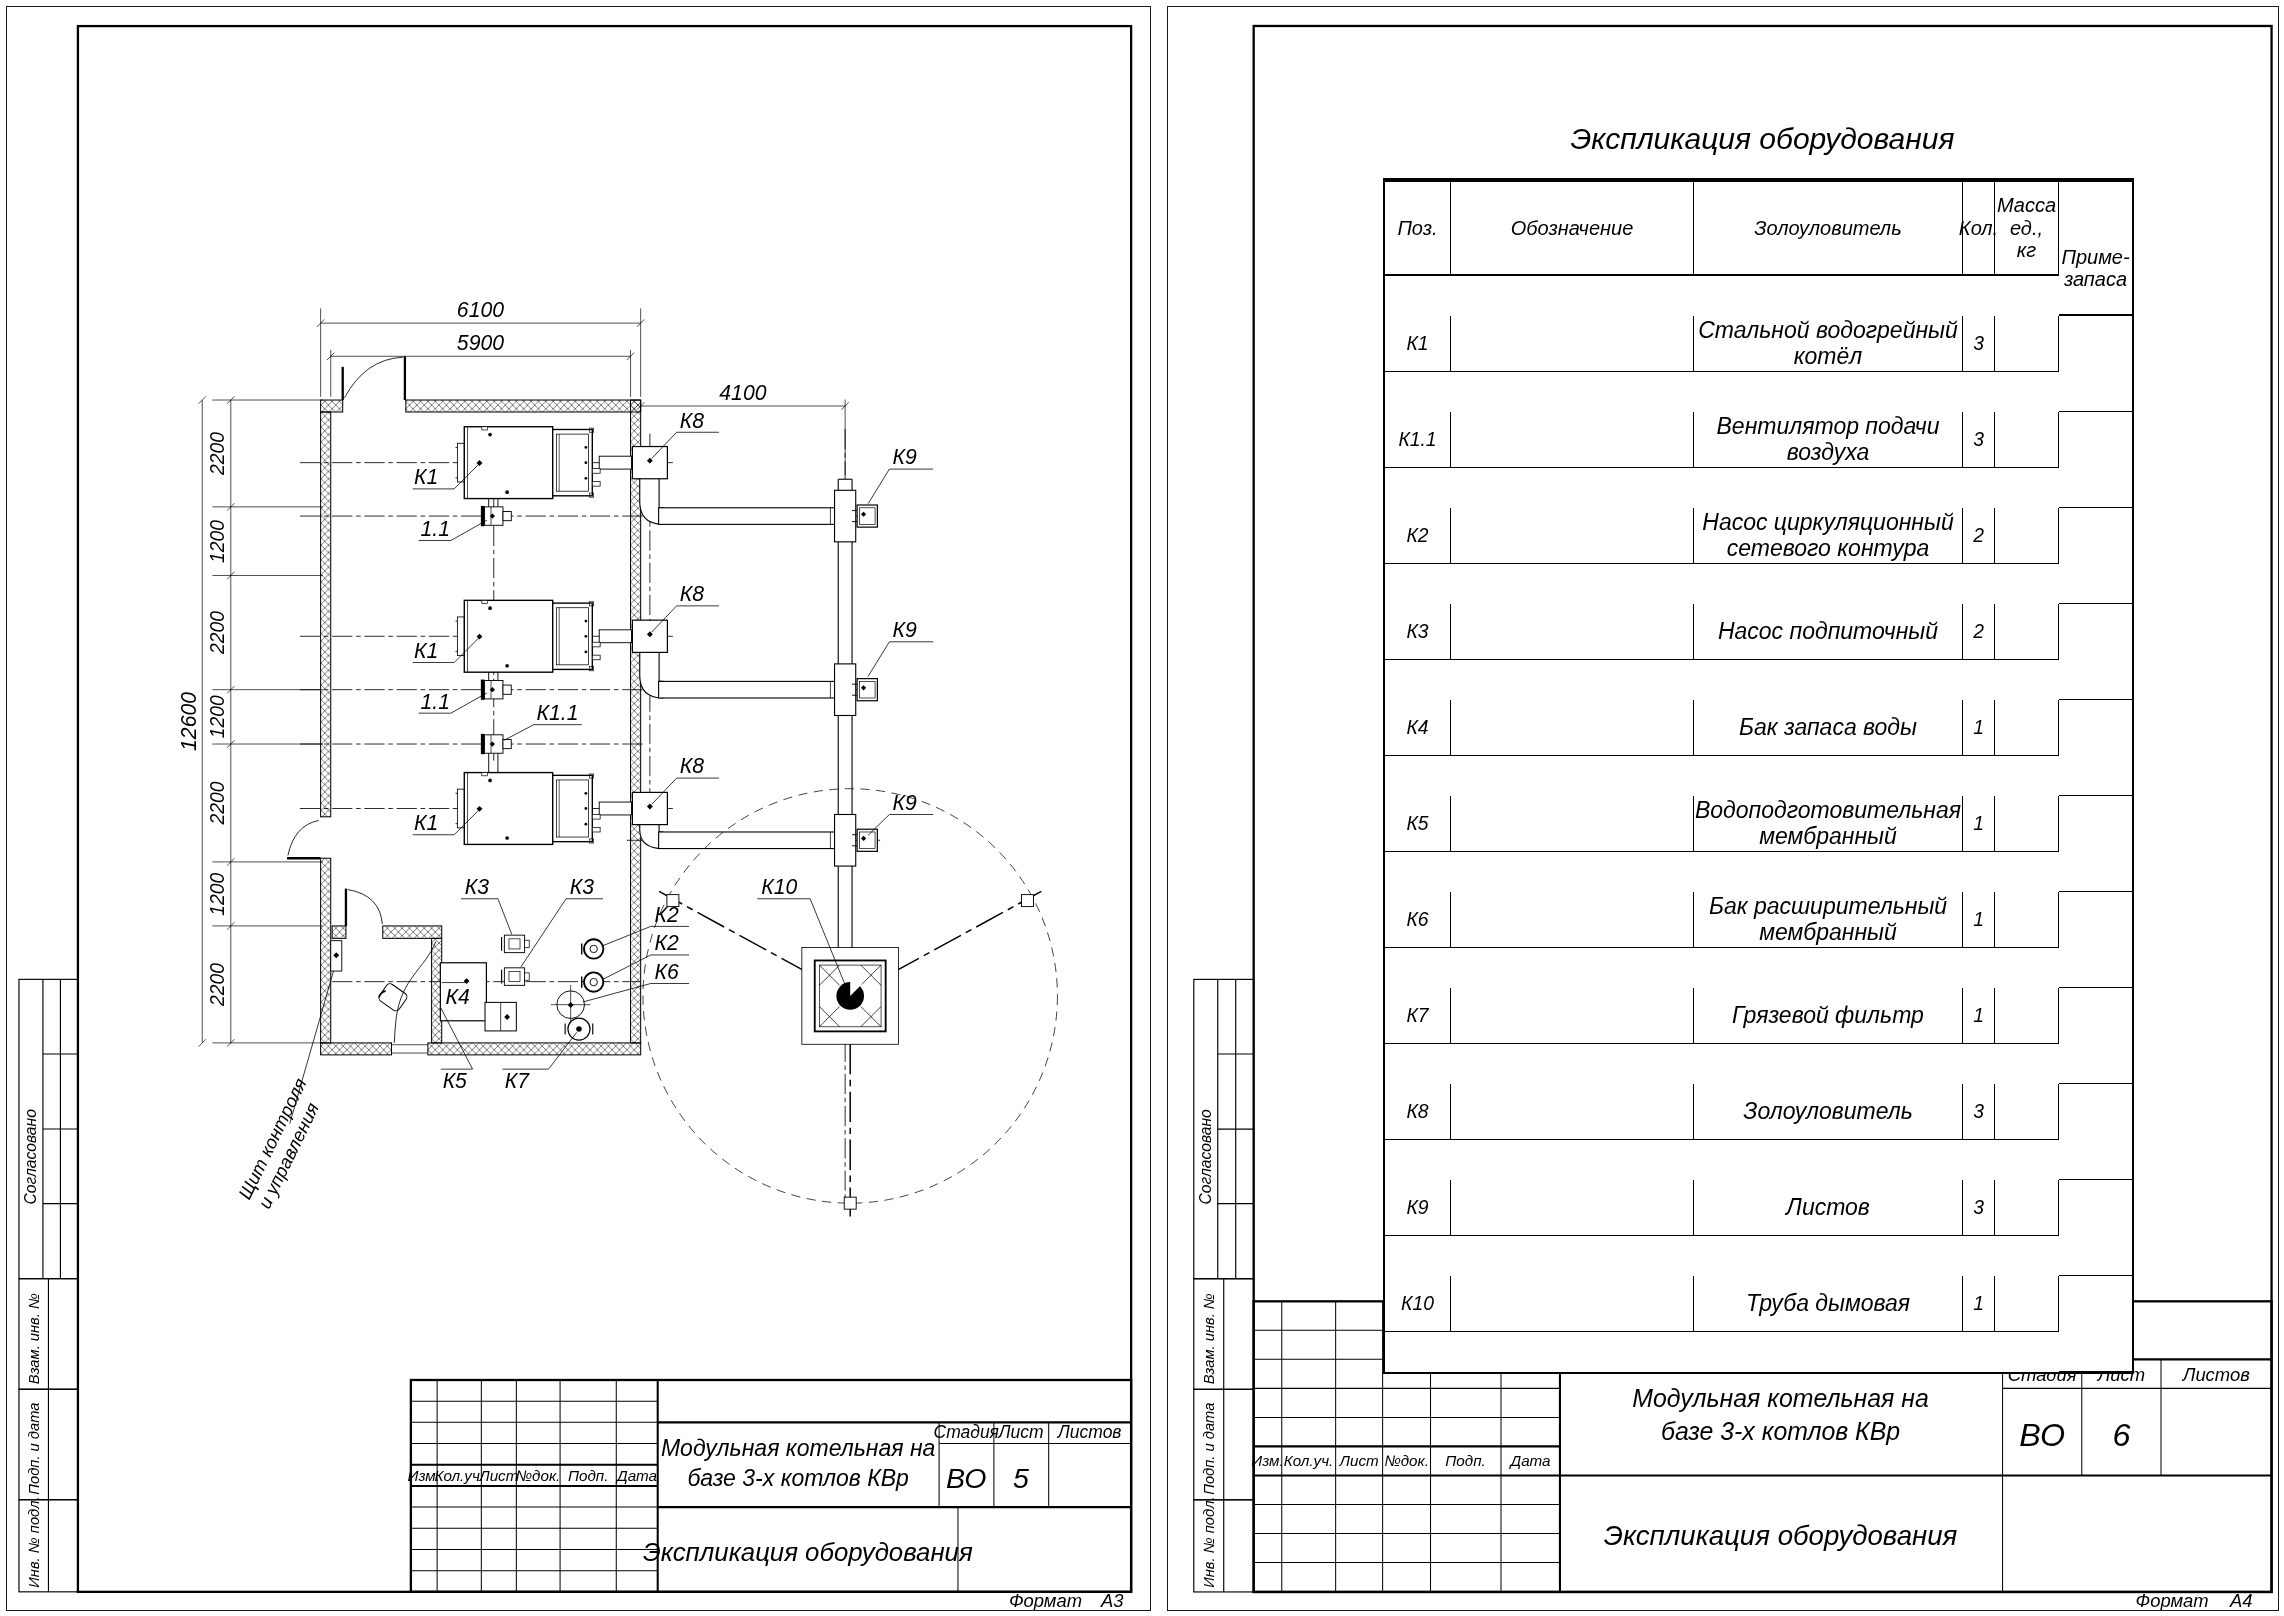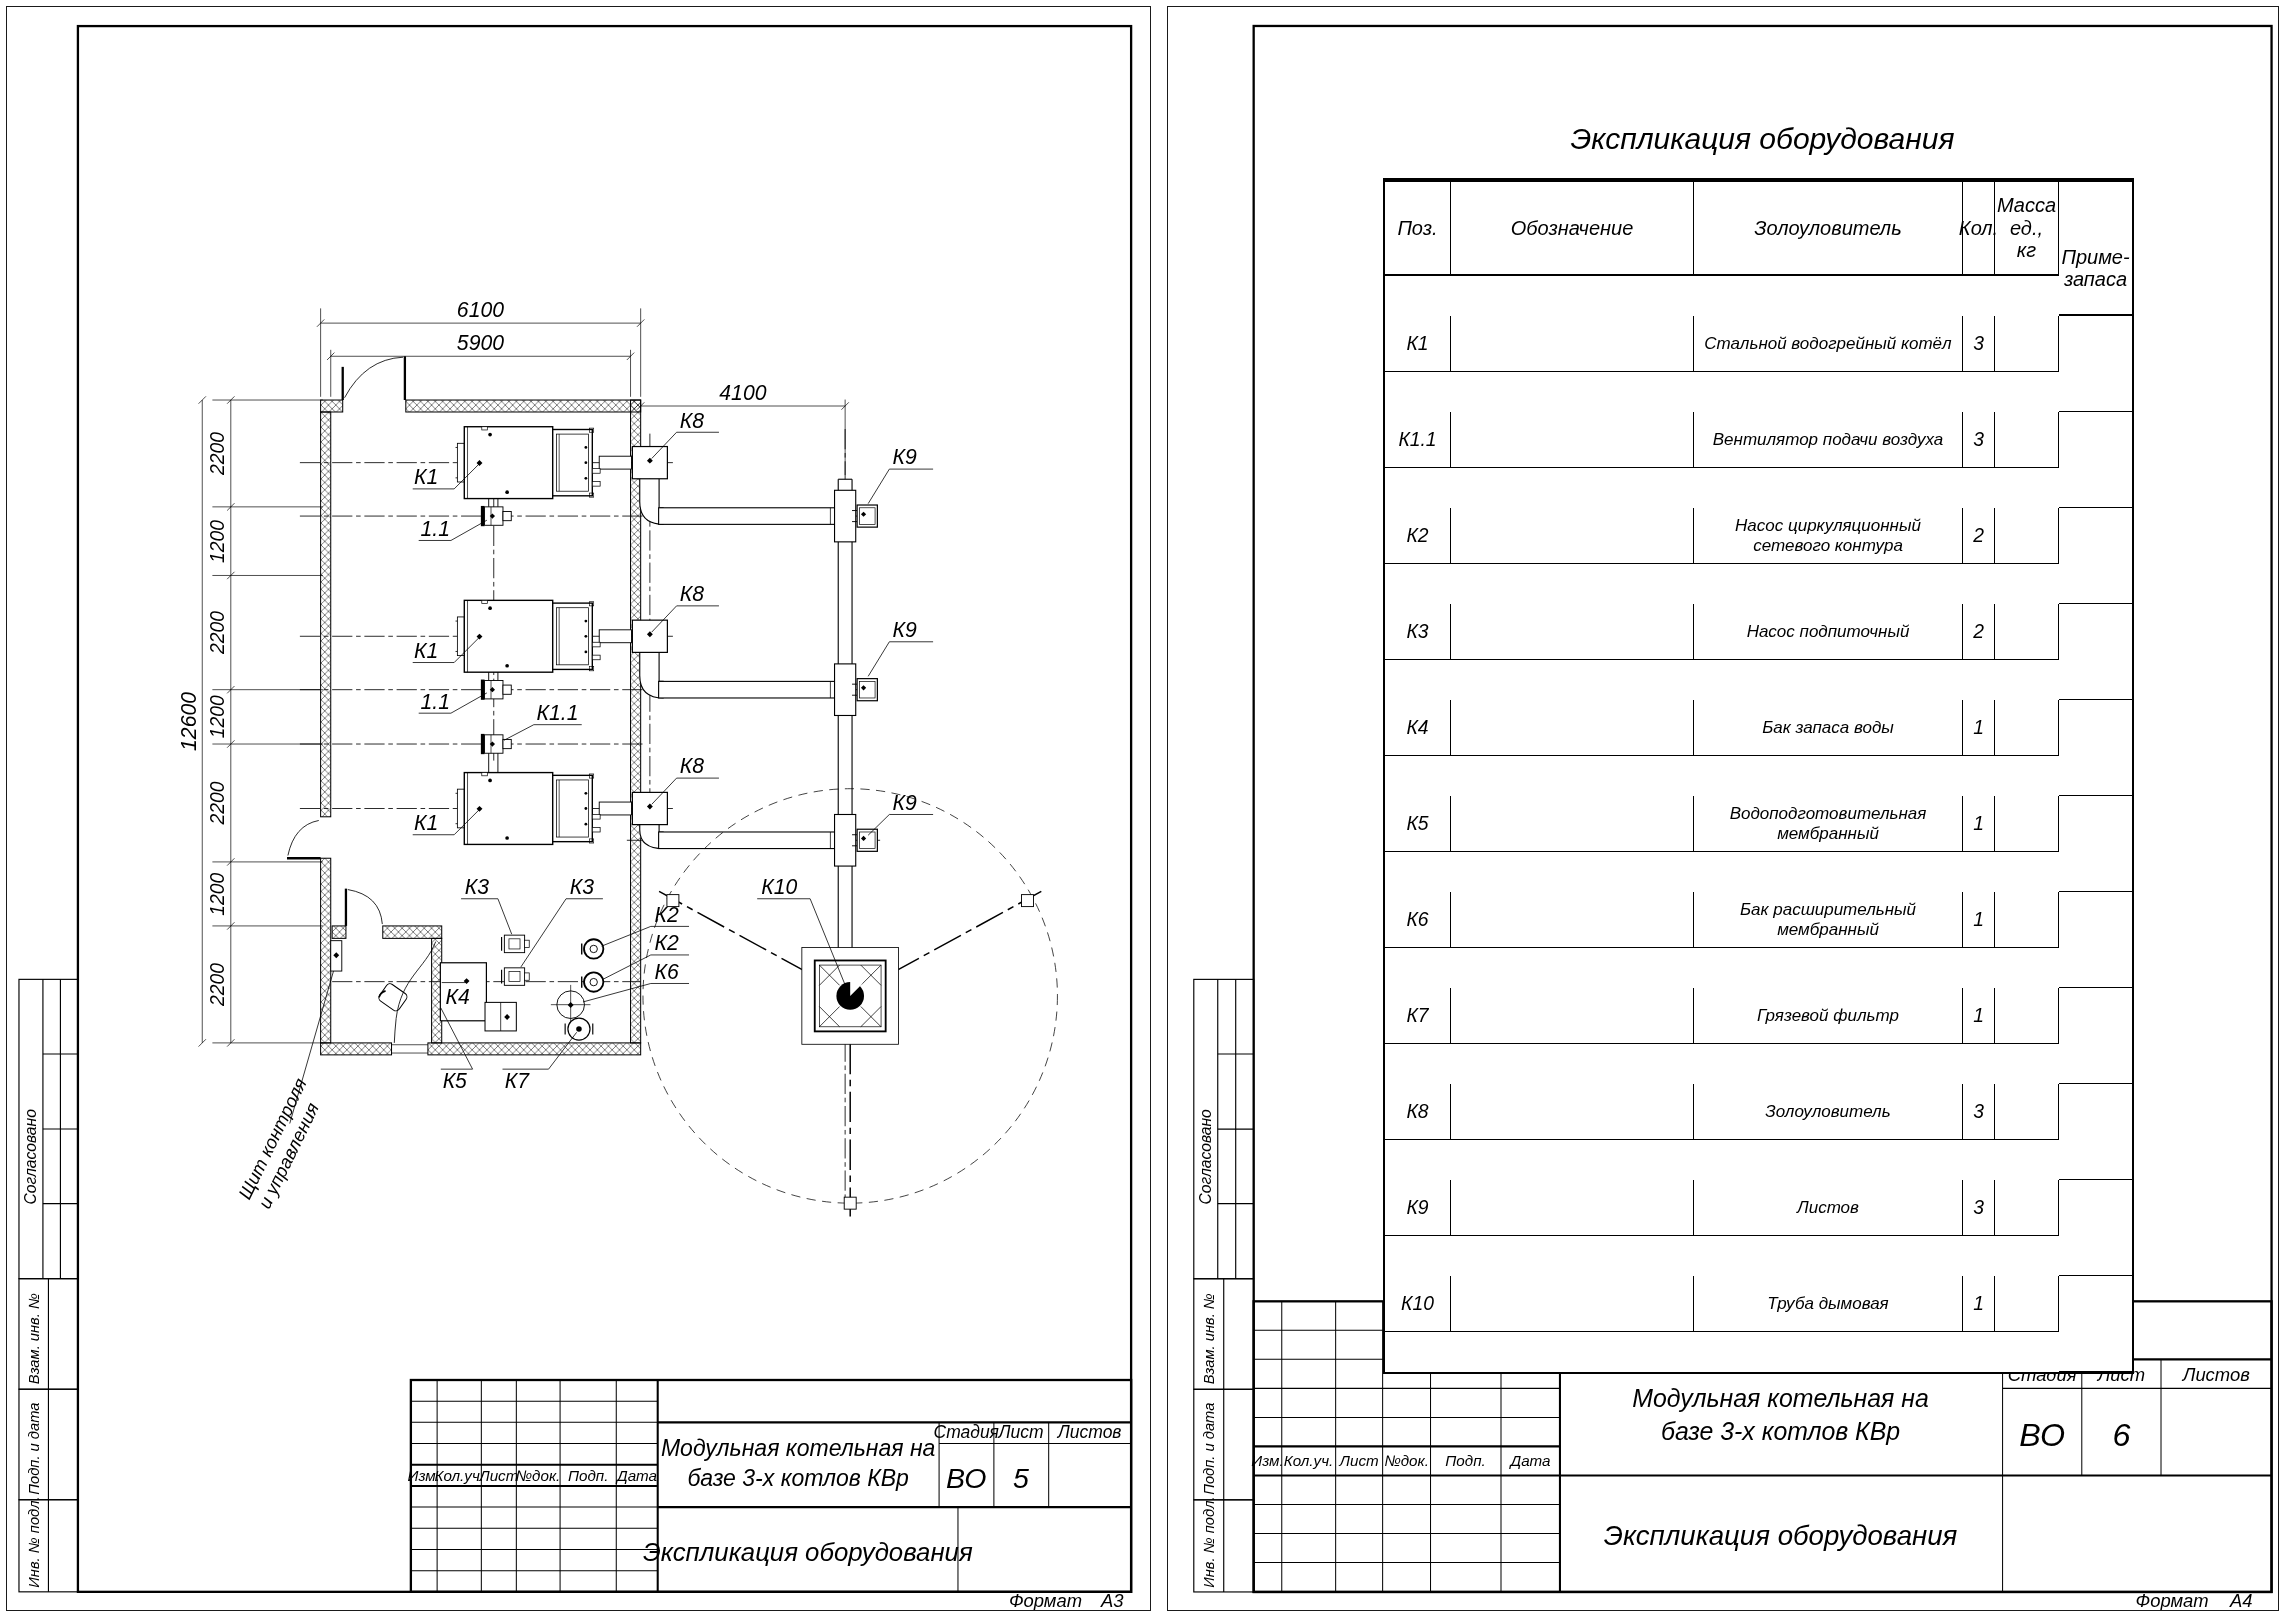--- a/index.html
+++ b/index.html
@@ -11,21 +11,21 @@
   
   .spec-title{position:absolute;text-align:center;font-style:italic;font-size:30px;color:#000;}
   .spec-table{position:absolute;display:grid;border:2.8px solid #000;border-top:4.1px solid #000;
               grid-template-columns:66px 243px 269px 32px 64px 73px;background:#fff;color:#000;}
   .spec-table .c{border-right:1.4px solid #000;border-bottom:1.2px solid #000;
                  display:flex;align-items:center;justify-content:center;text-align:center;
                  font-style:italic;font-size:19.3px;line-height:1.12;padding:0 2.8px;box-sizing:border-box;}
   .spec-table .c.last{border-right:none;margin-top:40px;}
   .spec-table .th{height:94px;flex-direction:column;border-bottom:2.8px solid #000;font-size:20px;}
   .spec-table .td{height:56px;}
-  .spec-table .name{font-size:17px;}
+  .spec-table .name{font-size:23px;}
 </style>
 </head>
 <body>
 <div id="page">
 
 <div class="sheet" style="left:6px;top:6px;width:1143px;height:1603px;">
 <svg width="1143" height="1603" viewBox="0 0 2482 3480">
 <defs>
   <pattern id="hatch" width="16" height="16" patternUnits="userSpaceOnUse">
     <path d="M0,16 L16,0 M0,0 L16,16" stroke="#000" stroke-width="1.1"></path>

